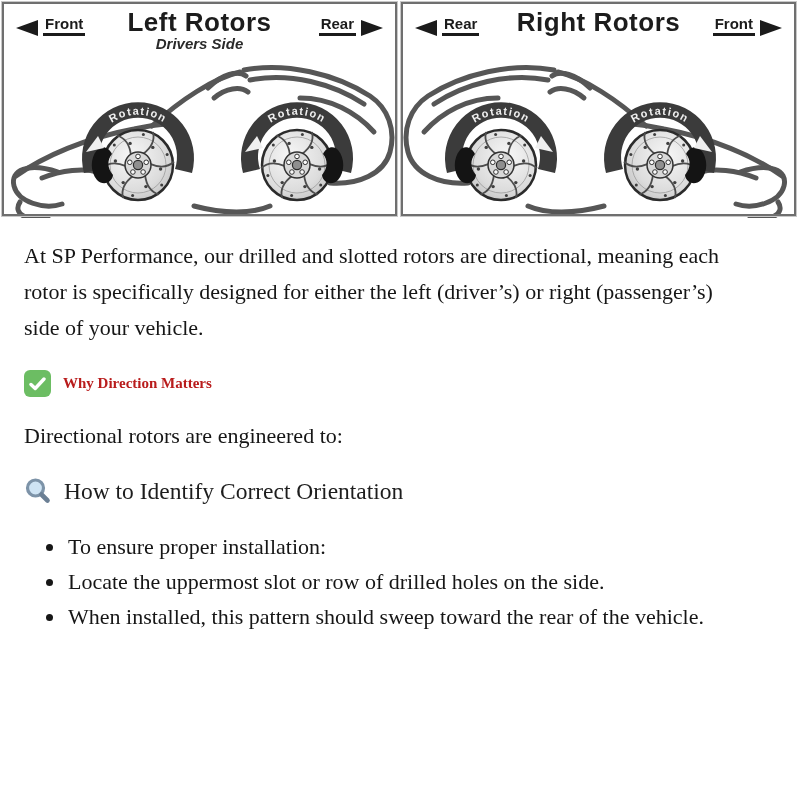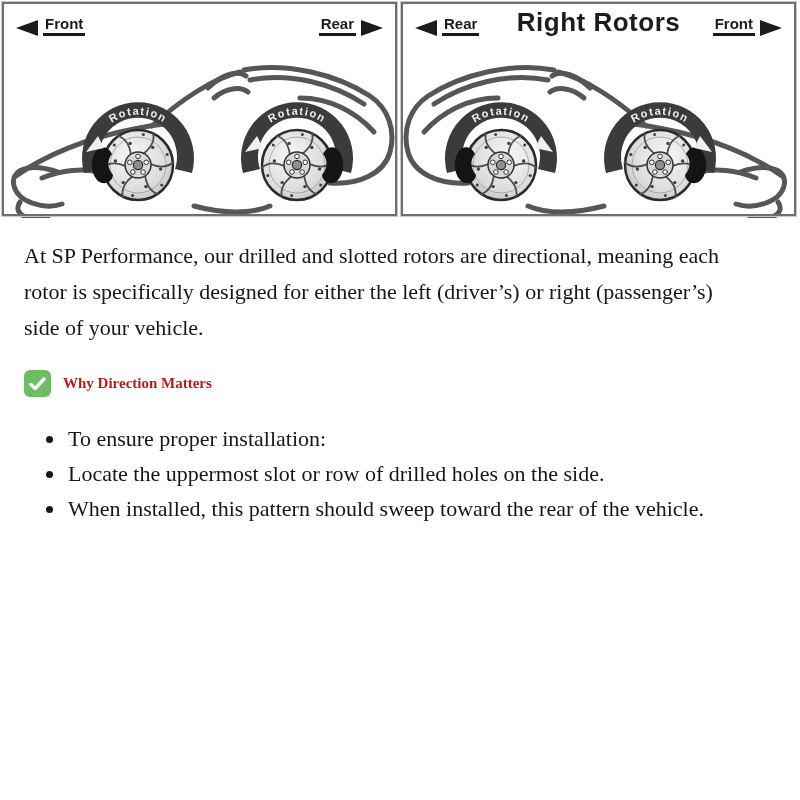--- a/index.html
+++ b/index.html
@@ -135,20 +135,24 @@
         <polygon points="712,152 700,136 694,148"></polygon>
       </g>
     </g>
   </svg>
 
   <div class="panel left">
     <div class="dir-label at-left">
       <span class="tri point-left"></span>
       <span class="dir-text">Front</span>
     </div>
+    <div class="panel-titles">
+      <div class="panel-title">Left Rotors</div>
+      <div class="panel-subtitle">Drivers Side</div>
+    </div>
     <div class="dir-label at-right">
       <span class="dir-text">Rear</span>
       <span class="tri point-right"></span>
     </div>
   </div>
 
   <div class="panel right">
     <div class="dir-label at-left">
       <span class="tri point-left"></span>
       <span class="dir-text">Rear</span>
@@ -169,22 +173,32 @@
 
   <div class="section-heading">
     <span class="check-badge" style="background:#6cbd63">
       <svg width="17" height="14" viewBox="0 0 17 14">
           <polyline points="2,7.5 6.2,11.5 15,2" fill="none" stroke="#ffffff" stroke-width="3.4" stroke-linecap="round" stroke-linejoin="round"></polyline>
         </svg>
     </span>
     <span class="h-text">Why Direction Matters</span>
   </div>
 
-
-
+  <p class="lead">Directional rotors are engineered to:</p>
+
+
+  <div class="section-heading plain">
+    <span style="display:inline-flex;flex:0 0 auto;">
+      <svg width="28" height="28" viewBox="0 0 28 28">
+        <circle cx="11.5" cy="11" r="8" fill="#cfe4f4" stroke="#7d93a8" stroke-width="3.2"></circle>
+        <line x1="17.5" y1="17.5" x2="23.5" y2="23.5" stroke="#6b7f94" stroke-width="4.6" stroke-linecap="round"></line>
+      </svg>
+    </span>
+    <span class="h-text">How to Identify Correct Orientation</span>
+  </div>
 
   <ul class="bullets second">
     <li>To ensure proper installation:</li>
     <li>Locate the uppermost slot or row of drilled holes on the side.</li>
     <li>When installed, this pattern should sweep toward the rear of the vehicle.</li>
   </ul>
 
 </div>
 
 </body></html>

